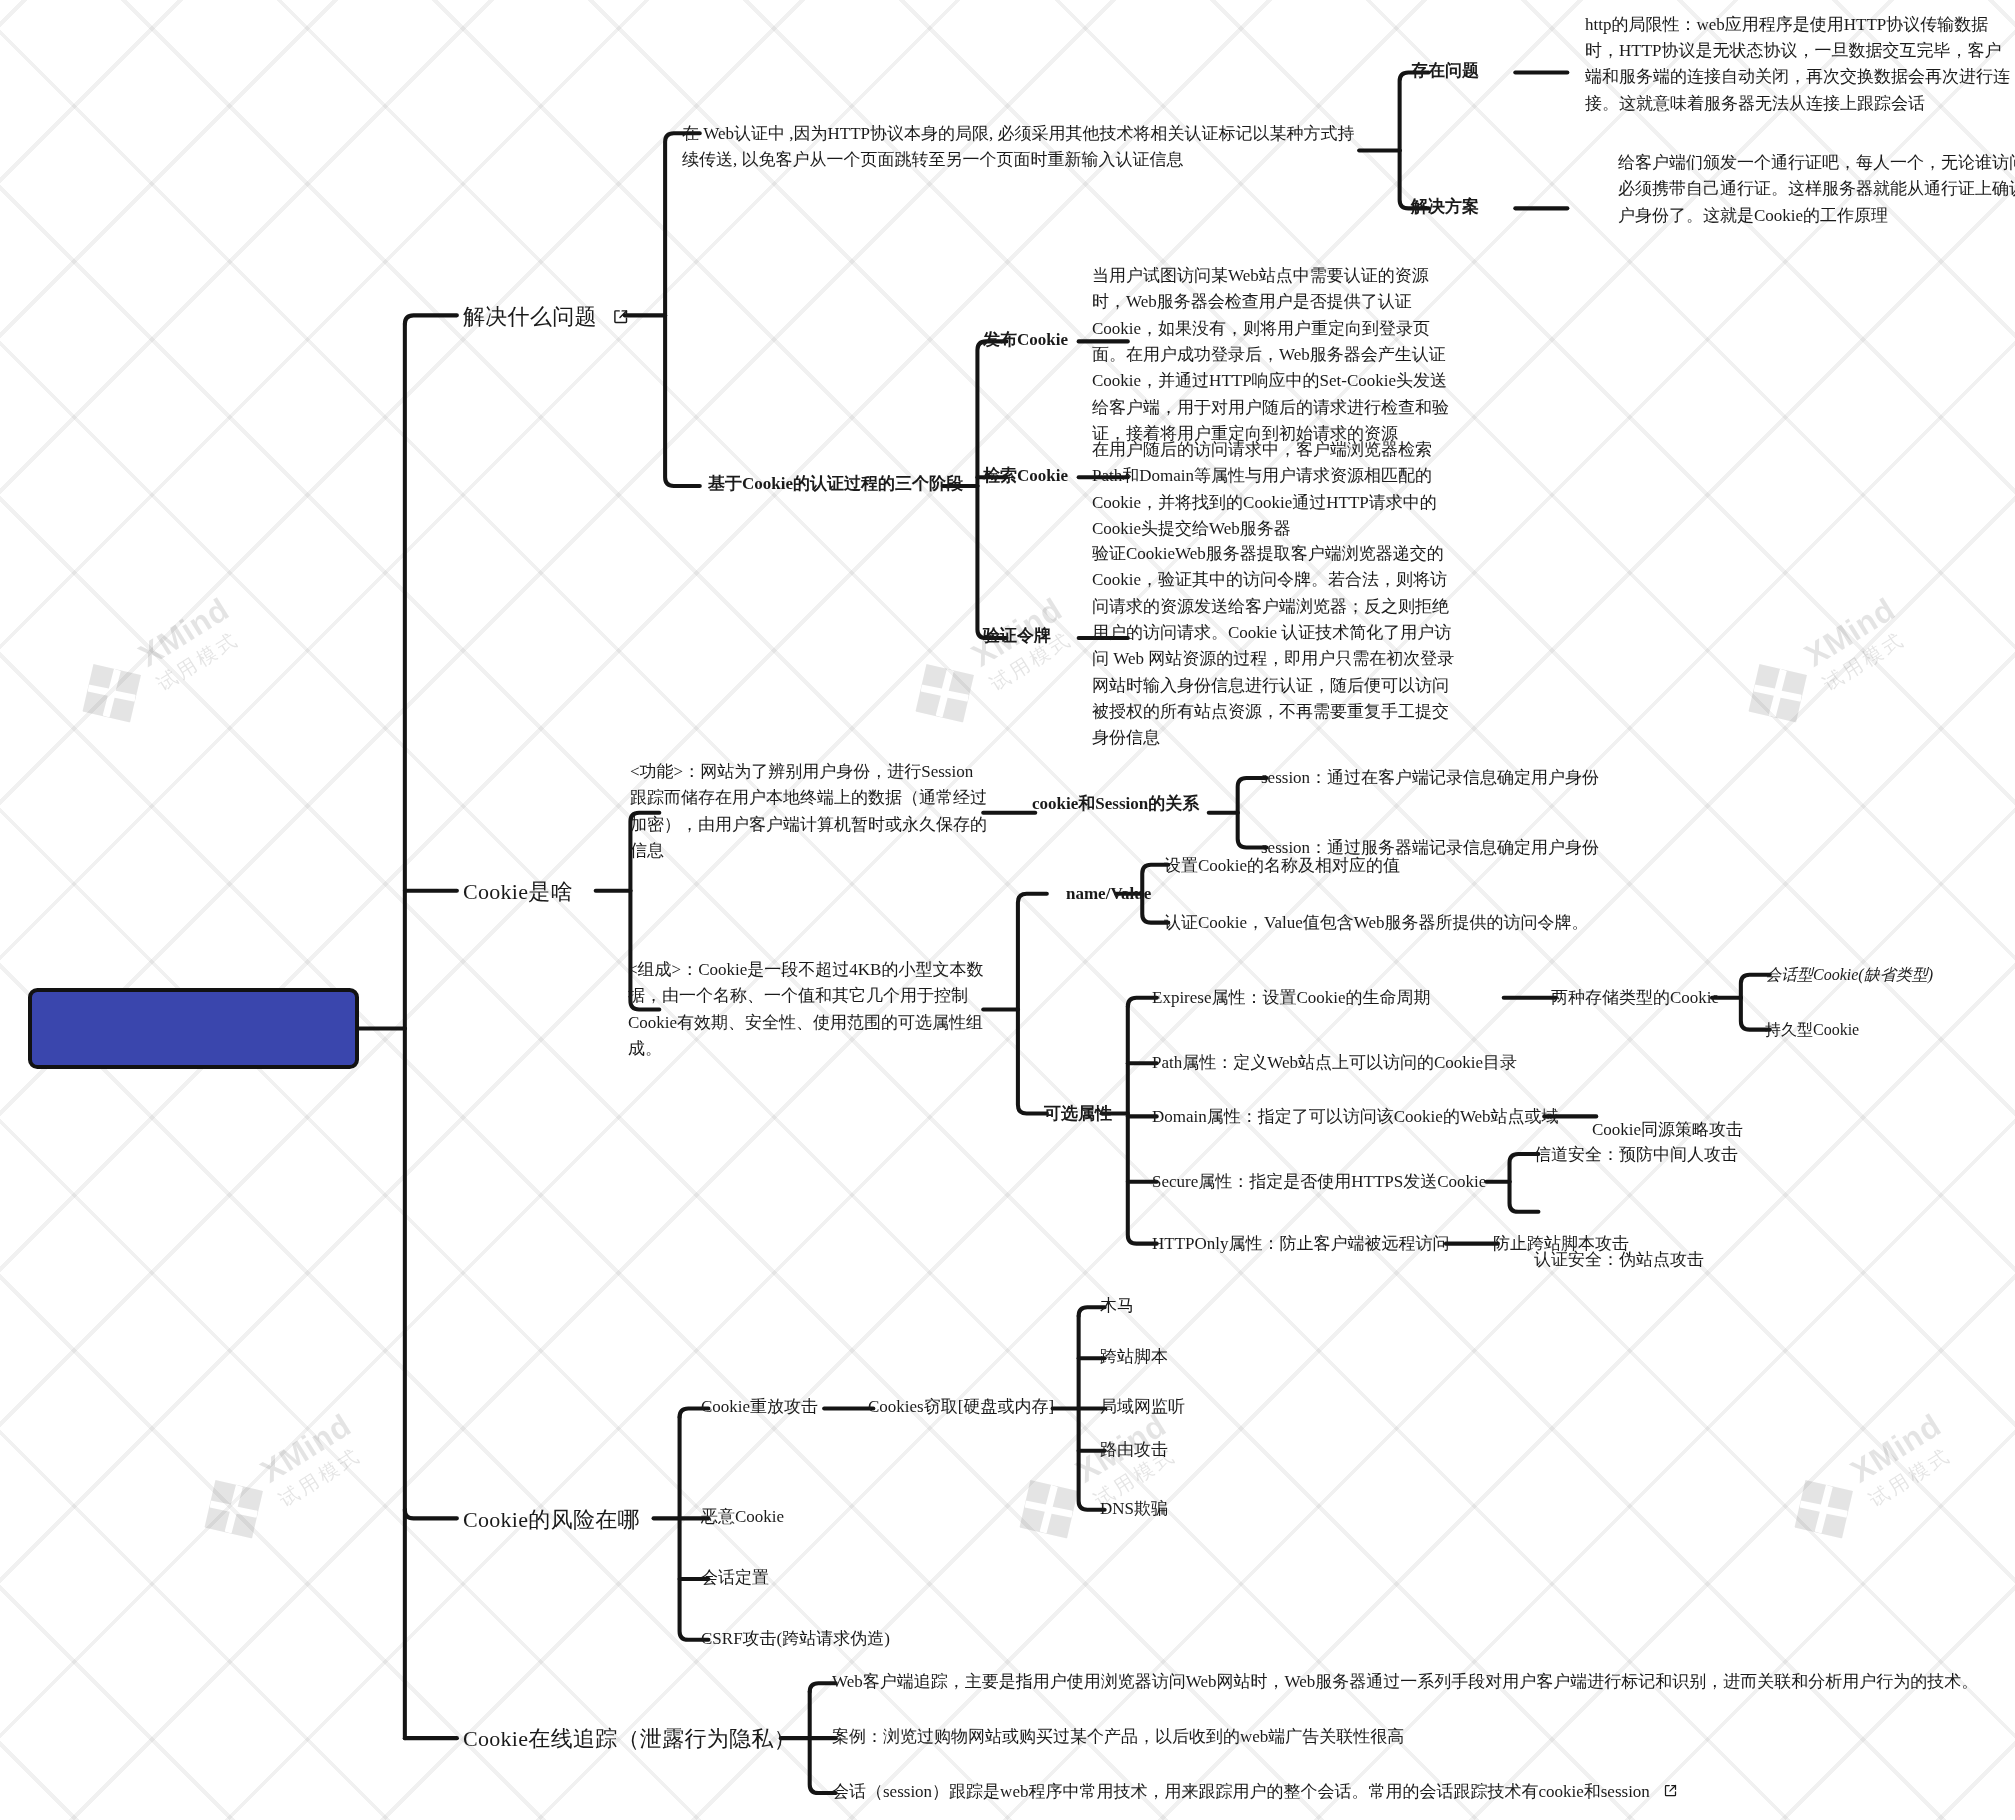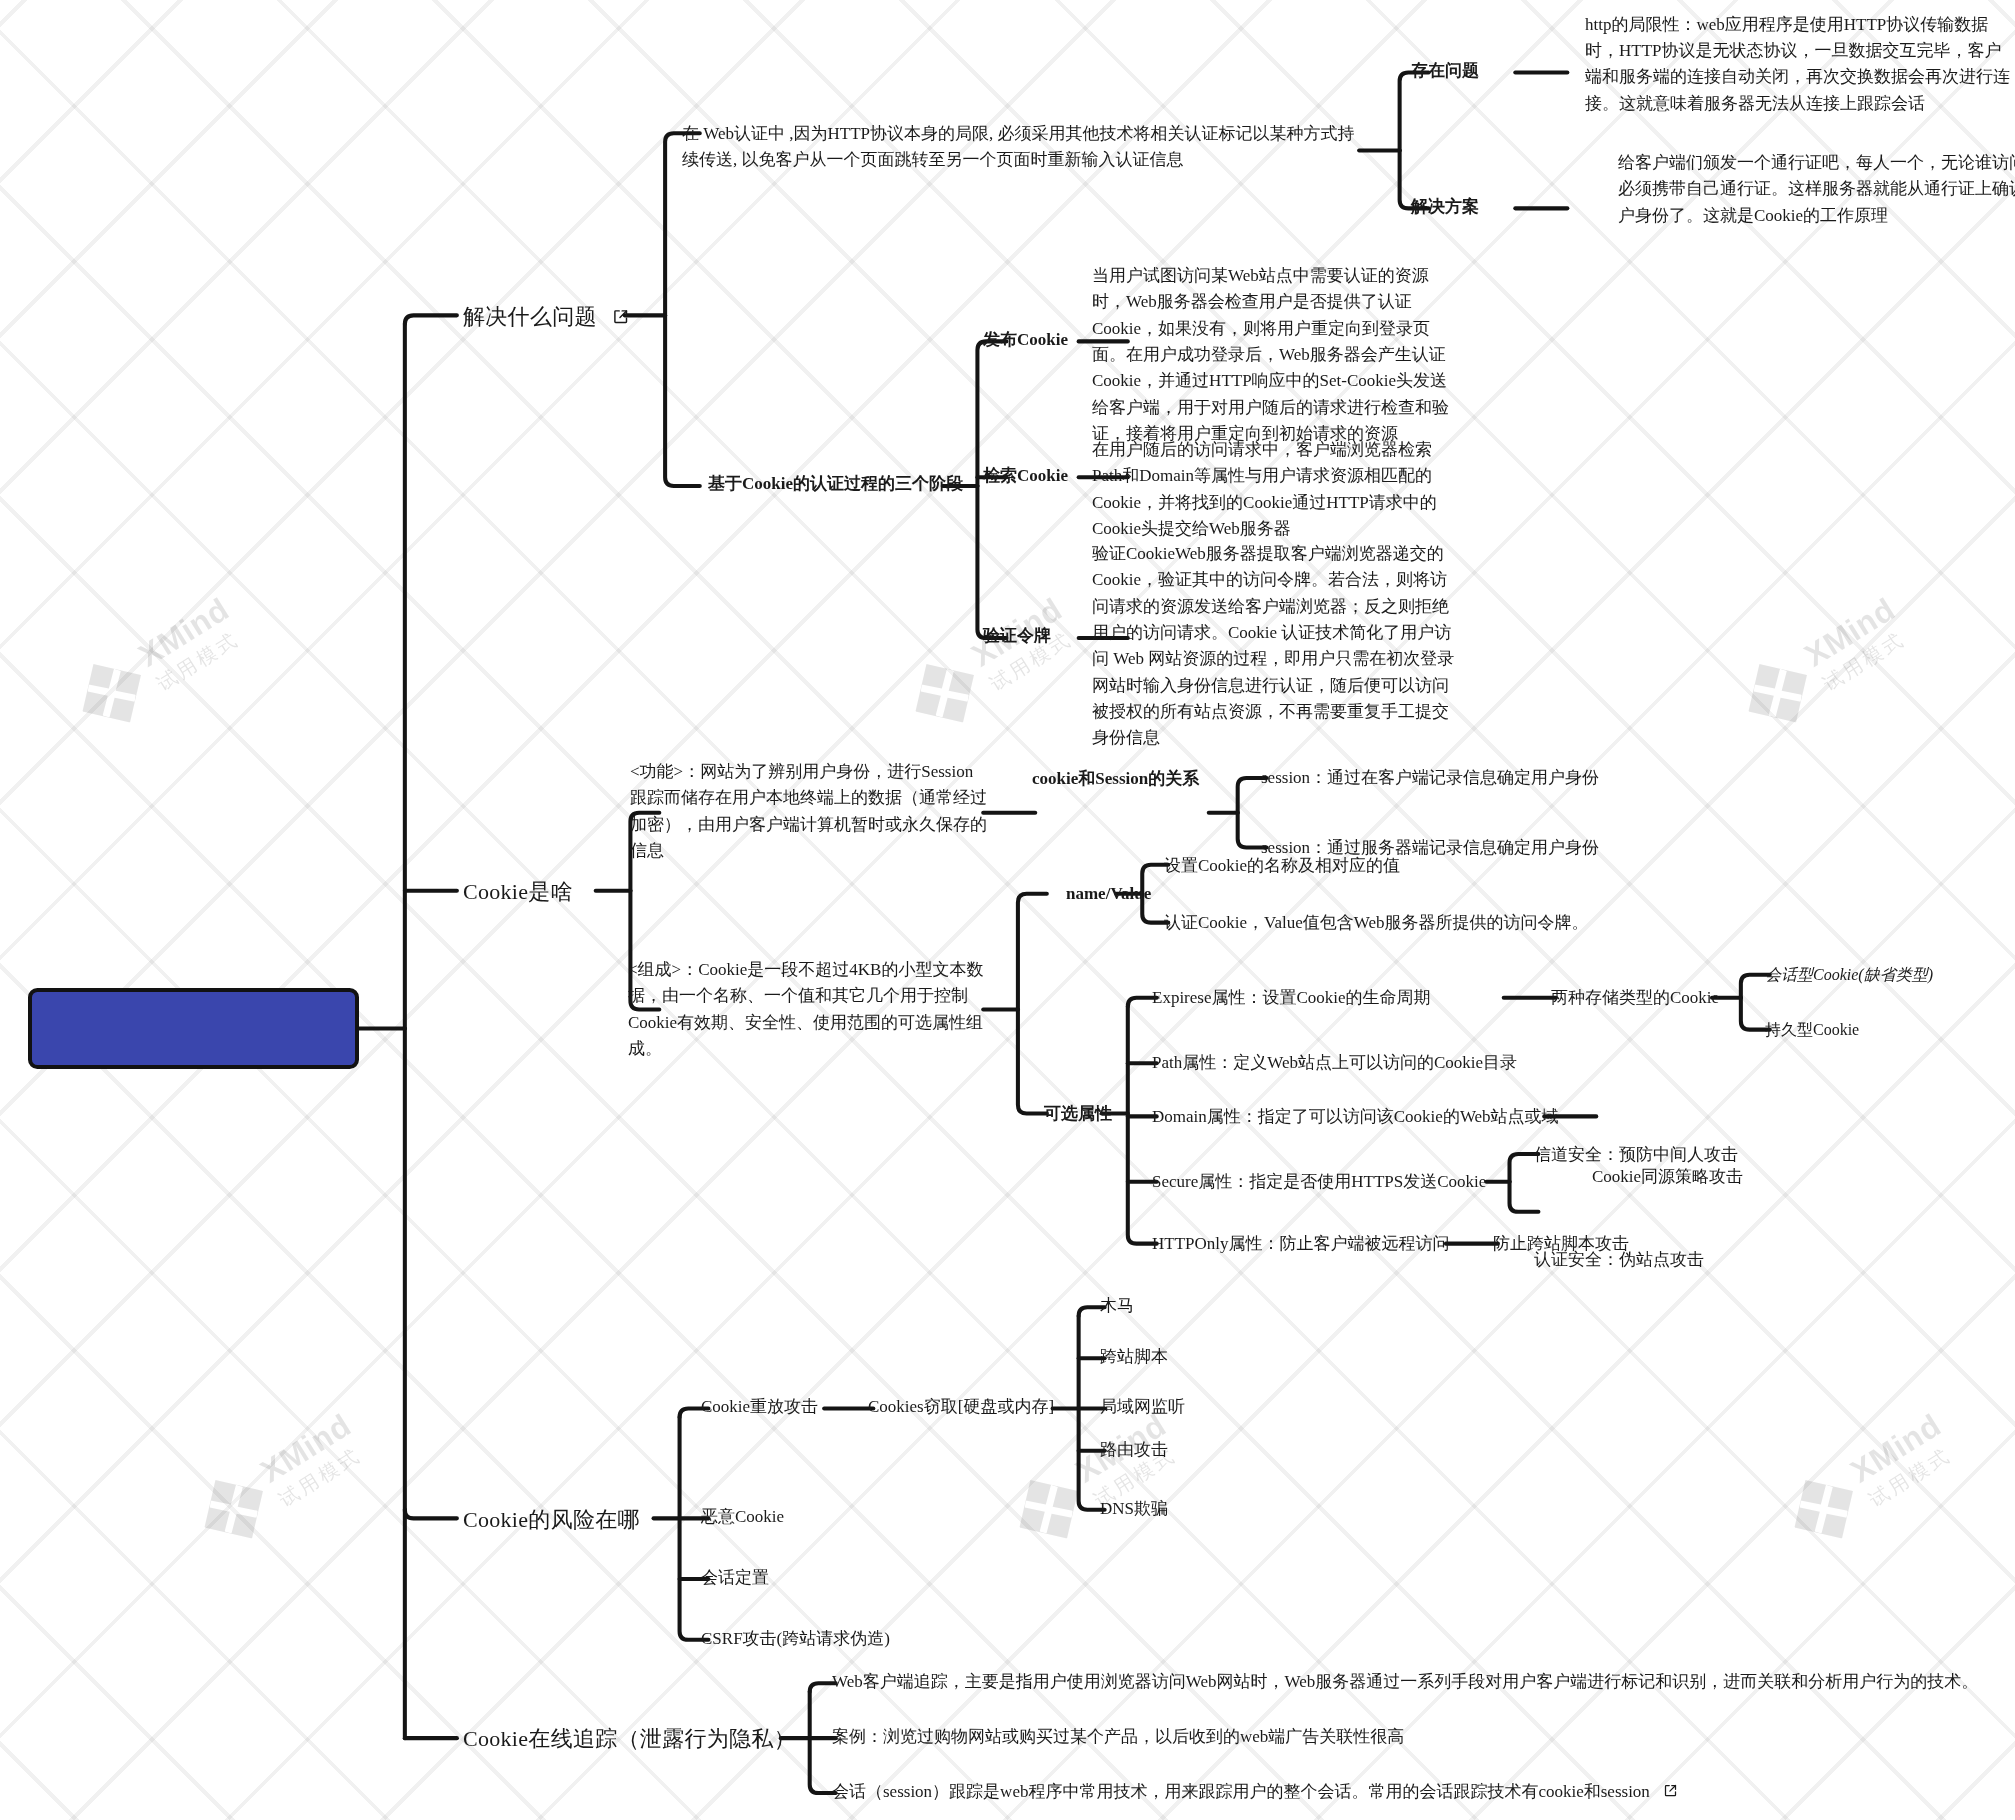--- a/index.html
+++ b/index.html
@@ -262,21 +262,21 @@
   <span class="txt">验证令牌</span>
 </div>
 <div class="node para" style="left:1092px;top:541px;width:370px;">
   <span class="txt">验证CookieWeb服务器提取客户端浏览器递交的Cookie，验证其中的访问令牌。若合法，则将访问请求的资源发送给客户端浏览器；反之则拒绝用户的访问请求。Cookie 认证技术简化了用户访问 Web 网站资源的过程，即用户只需在初次登录网站时输入身份信息进行认证，随后便可以访问被授权的所有站点资源，不再需要重复手工提交身份信息</span>
 </div>
 
 <div class="node para" style="left:630px;top:759px;width:359px;">
   <span class="txt">&lt;功能&gt;：网站为了辨别用户身份，进行Session跟踪而储存在用户本地终端上的数据（通常经过加密），由用户客户端计算机暂时或永久保存的信息</span>
 </div>
 
-<div class="node lvl2" style="left:1032px;top:766px;">
+<div class="node lvl2" style="left:1032px;top:791px;">
   <span class="txt">cookie和Session的关系</span>
 </div>
 <div class="node lvl3" style="left:1261px;top:765px;">
   <span class="txt">session：通过在客户端记录信息确定用户身份</span>
 </div>
 <div class="node lvl3" style="left:1261px;top:835px;">
   <span class="txt">session：通过服务器端记录信息确定用户身份</span>
 </div>
 
 <div class="node para" style="left:628px;top:957px;width:364px;">
@@ -310,21 +310,21 @@
   <span class="txt">持久型Cookie</span>
 </div>
 
 <div class="node lvl3" style="left:1152px;top:1050px;">
   <span class="txt">Path属性：定义Web站点上可以访问的Cookie目录</span>
 </div>
 
 <div class="node lvl3" style="left:1152px;top:1104px;">
   <span class="txt">Domain属性：指定了可以访问该Cookie的Web站点或域</span>
 </div>
-<div class="node lvl3" style="left:1592px;top:1164px;">
+<div class="node lvl3" style="left:1592px;top:1117px;">
   <span class="txt">Cookie同源策略攻击</span>
 </div>
 
 <div class="node lvl3" style="left:1152px;top:1169px;">
   <span class="txt">Secure属性：指定是否使用HTTPS发送Cookie</span>
 </div>
 <div class="node lvl3" style="left:1534px;top:1142px;">
   <span class="txt">信道安全：预防中间人攻击</span>
 </div>
 <div class="node lvl3" style="left:1534px;top:1200px;margin-top:47px;">

